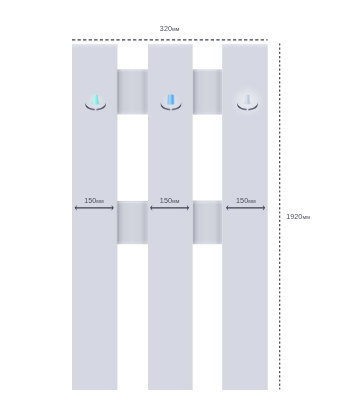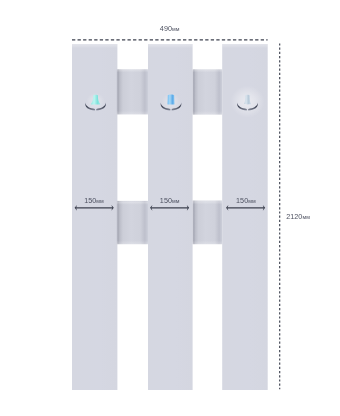--- a/index.html
+++ b/index.html
@@ -132,24 +132,24 @@
         <path d="M 265.2,207.85 L 262.8,205.04999999999998 L 263.65,207.85 L 262.8,210.65 Z" stroke="none"></path>
       </g>
     </g>
 
     <line x1="72" y1="39.8" x2="267.6" y2="39.8" stroke="#3c404e" stroke-width="1.15" stroke-dasharray="3.3 2.25"></line>
 
     <line x1="279.7" y1="43.4" x2="279.7" y2="389.2" stroke="#3c404e" stroke-width="1.15" stroke-dasharray="2.2 2.0"></line>
   </svg>
 
   <div class="lbl" style="left:169.7px;top:24.2px;transform:translateX(-50%)">
-    <span>490</span><span class="u">мм</span>
+    <span>320</span><span class="u">мм</span>
   </div>
   <div class="lbl" style="left:286.2px;top:212.0px">
-    <span>2120</span><span class="u">мм</span>
+    <span>1920</span><span class="u">мм</span>
   </div>
   <div class="lbl" style="left:94.05px;top:196.4px;transform:translateX(-50%)">
     <span>150</span><span class="u">мм</span>
   </div>
   <div class="lbl" style="left:169.7px;top:196.4px;transform:translateX(-50%)">
     <span>150</span><span class="u">мм</span>
   </div>
   <div class="lbl" style="left:245.9px;top:196.4px;transform:translateX(-50%)">
     <span>150</span><span class="u">мм</span>
   </div>

